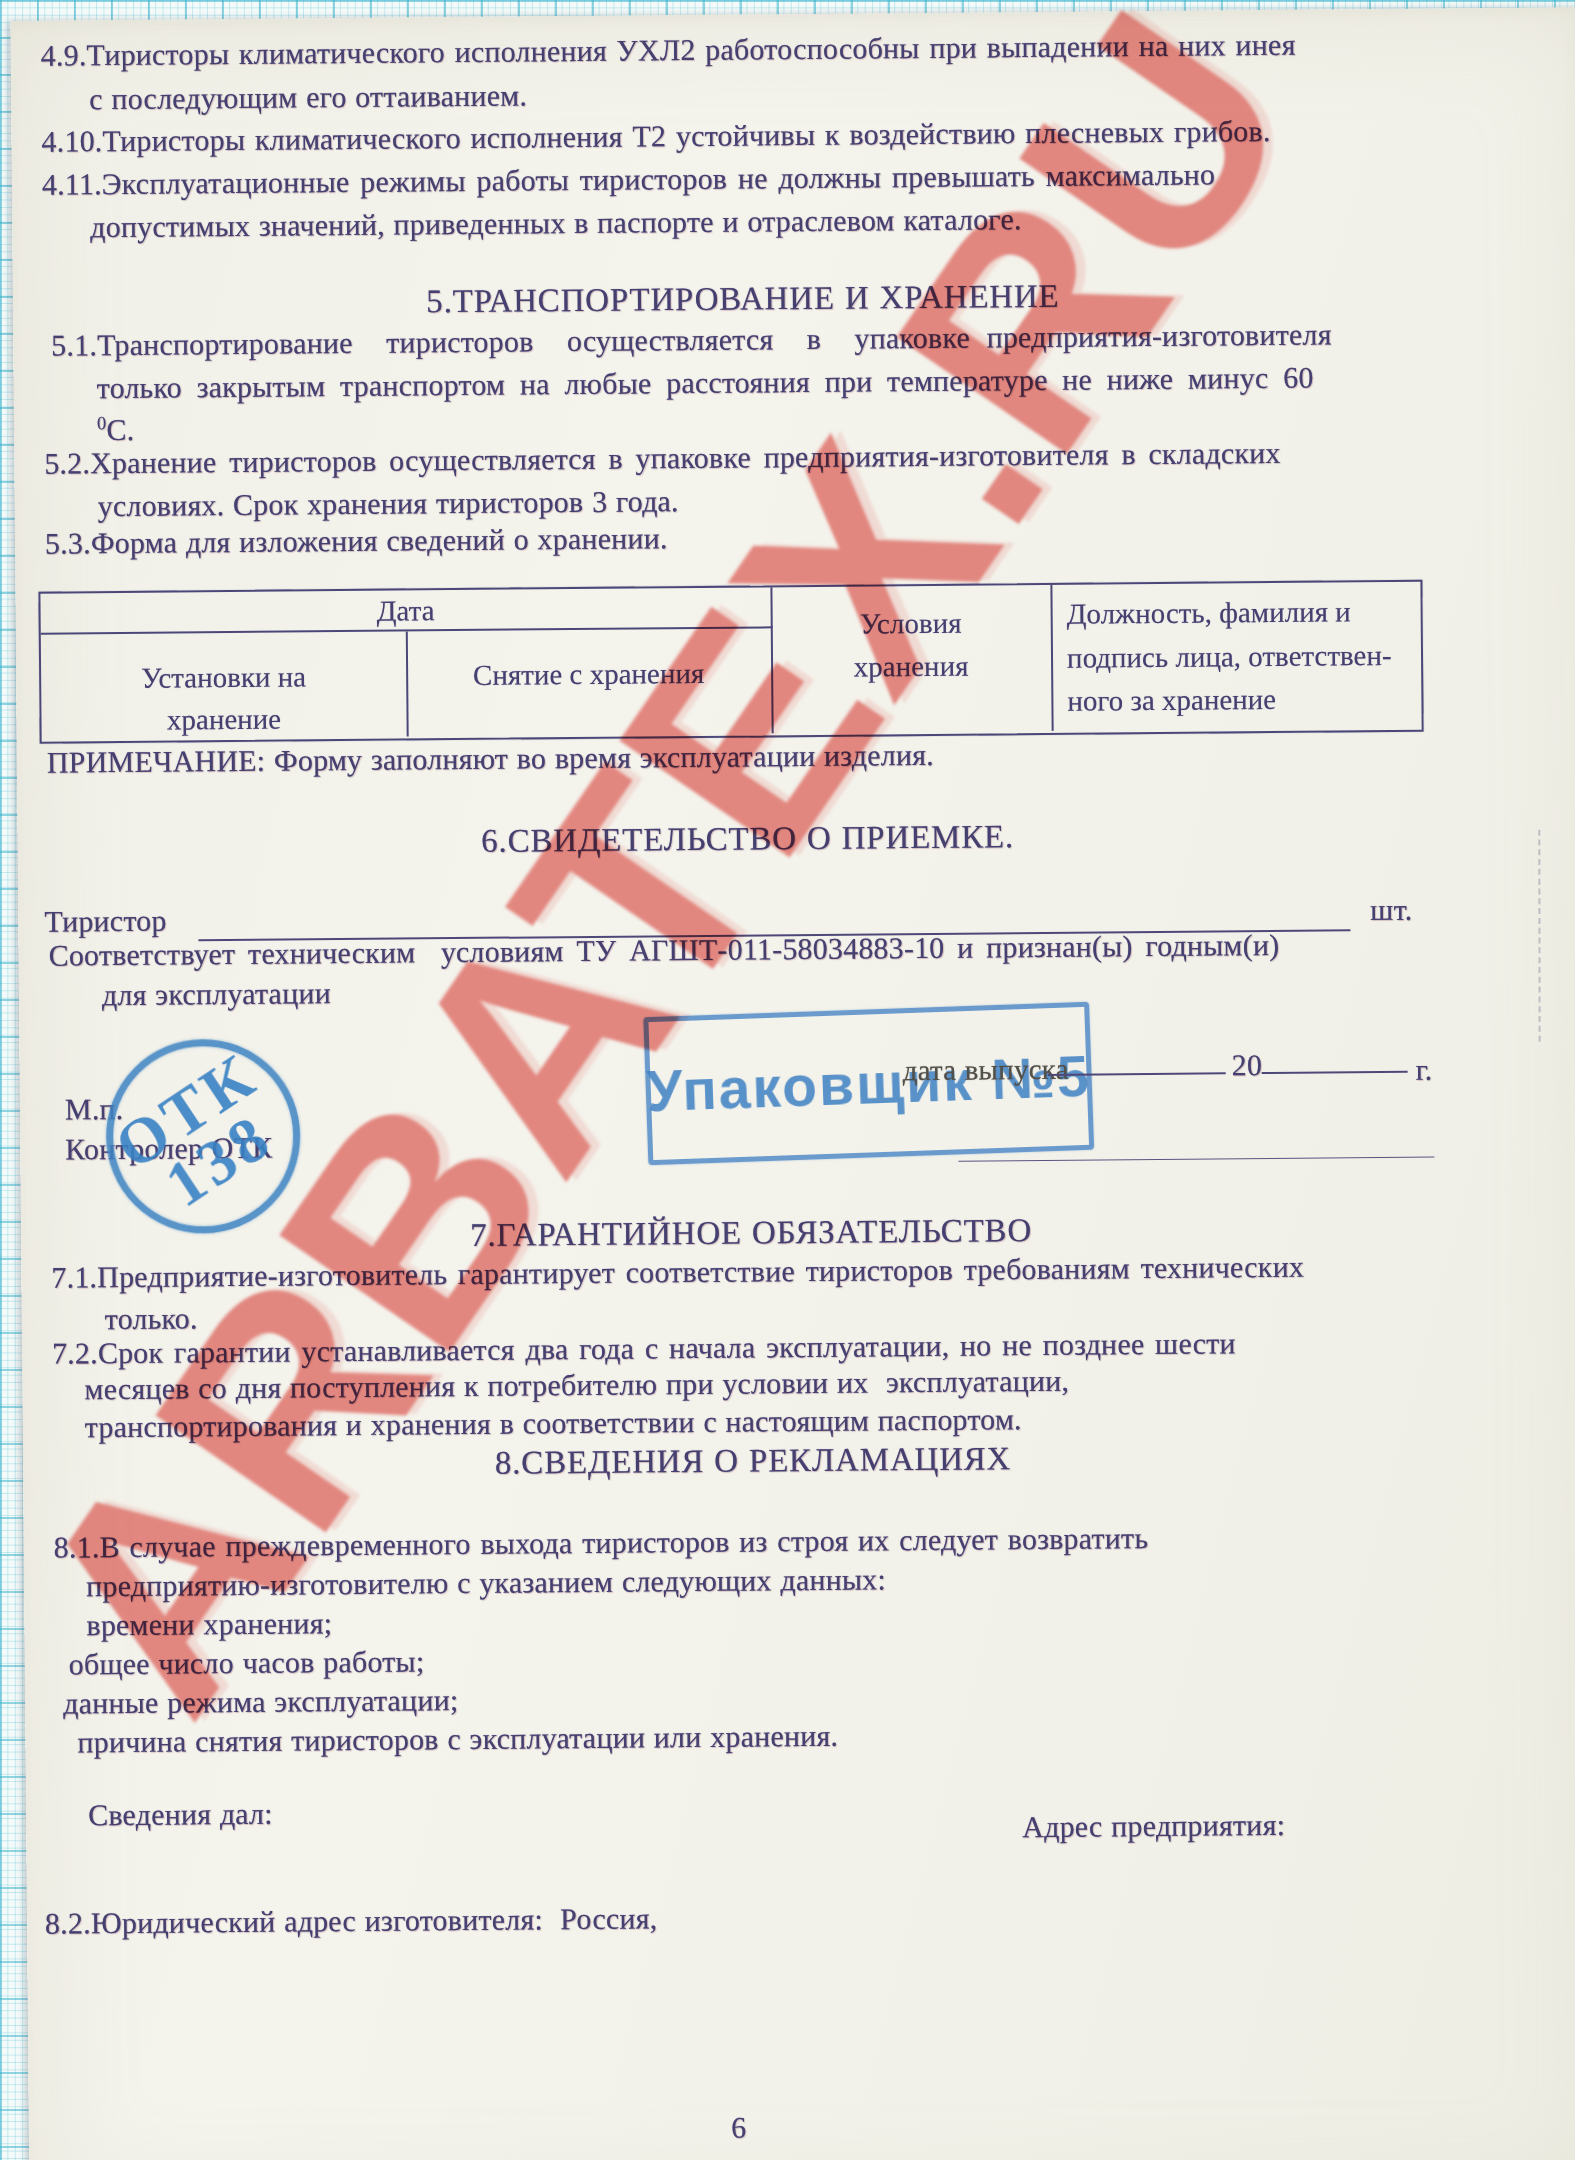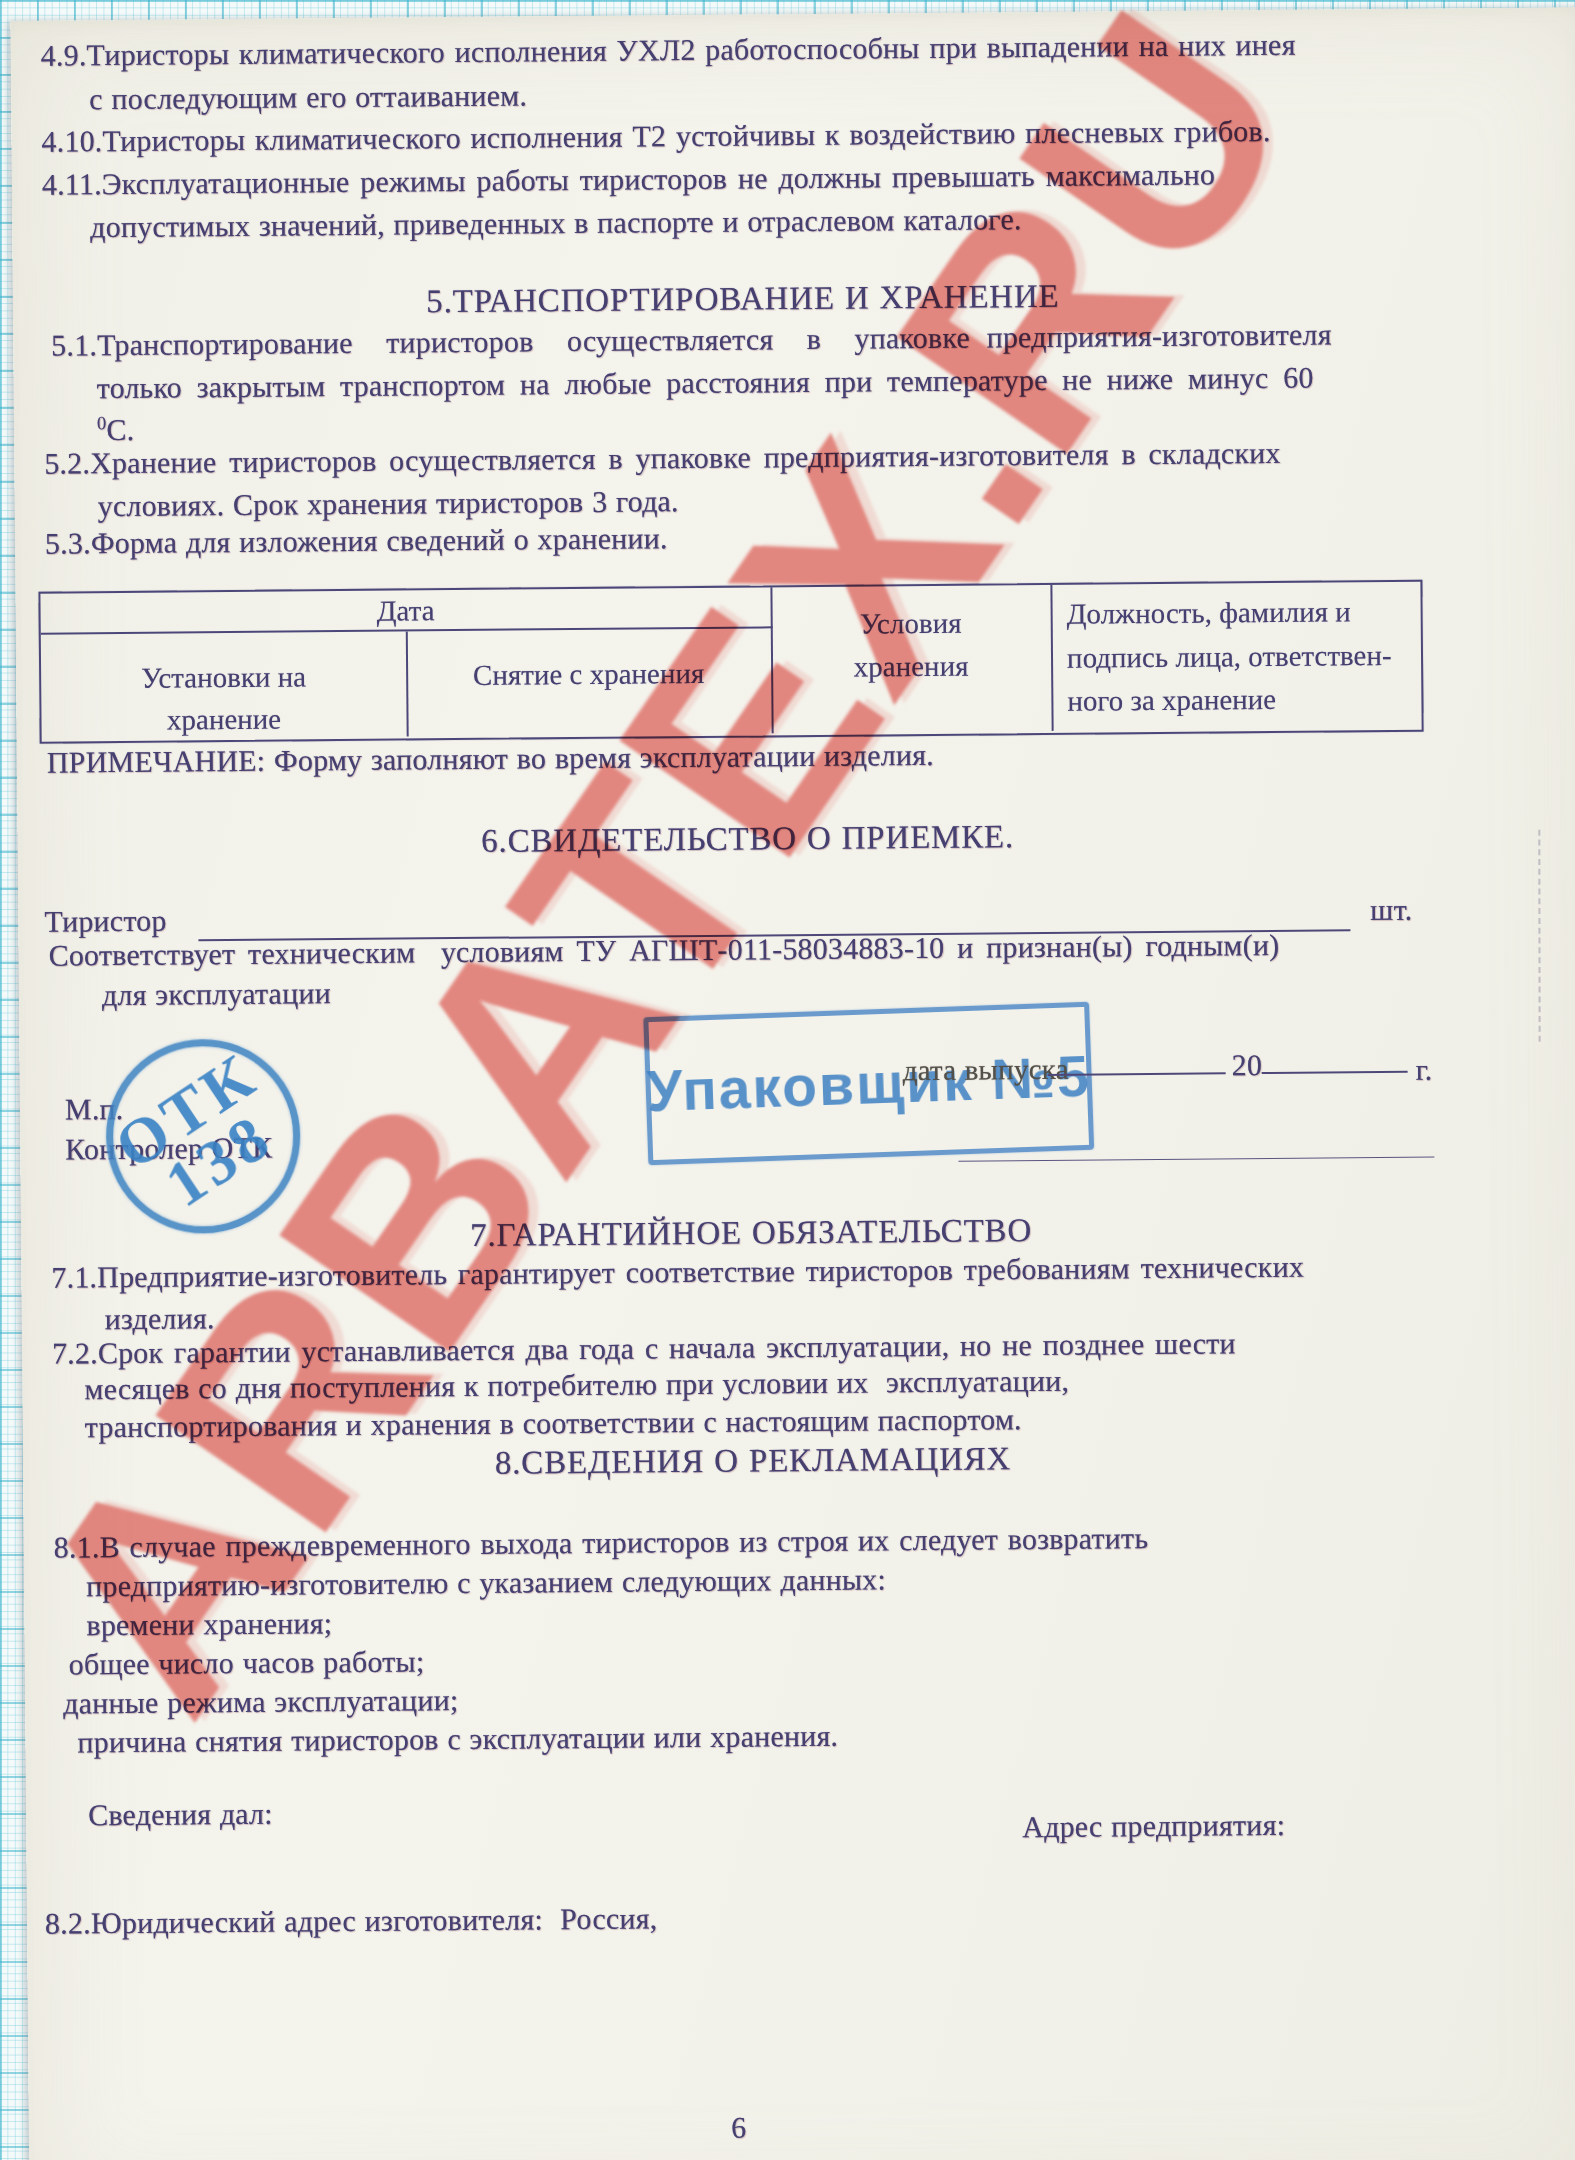--- a/index.html
+++ b/index.html
@@ -133,21 +133,21 @@
 
   <div class="ln gray" style="left:883px;top:1042px;font-size:29px;z-index:22;">дата выпуска</div>
   <div class="rule" style="left:1028px;top:1062px;width:178px;z-index:22;"></div>
   <div class="ln" style="left:1212px;top:1038px;">20</div>
   <div class="rule" style="left:1242px;top:1062px;width:146px;"></div>
   <div class="ln" style="left:1396px;top:1044px;">г.</div>
   <div class="rule thin" style="left:938px;top:1148px;width:476px;"></div>
 
   <div class="ln hd" style="top:1200px;">7.ГАРАНТИЙНОЕ ОБЯЗАТЕЛЬСТВО</div>
   <div class="ln ws3" style="left:30px;top:1240px;">7.1.Предприятие-изготовитель гарантирует соответствие тиристоров требованиям технических</div>
-  <div class="ln" style="left:83px;top:1282px;">изделия.</div>
+  <div class="ln" style="left:83px;top:1282px;">только.</div>
   <div class="ln ws3" style="left:30px;top:1316px;">7.2.Срок гарантии устанавливается два года с начала эксплуатации, но не позднее шести</div>
   <div class="ln" style="left:62px;top:1352px;">месяцев со дня поступления к потребителю при условии их  эксплуатации,</div>
   <div class="ln" style="left:62px;top:1390px;">транспортирования и хранения в соответствии с настоящим паспортом.</div>
 
   <div class="ln hd" style="top:1428px;">8.СВЕДЕНИЯ О РЕКЛАМАЦИЯХ</div>
   <div class="ln ws2" style="left:30px;top:1510px;">8.1.В случае преждевременного выхода тиристоров из строя их следует возвратить</div>
   <div class="ln" style="left:62px;top:1549px;">предприятию-изготовителю с указанием следующих данных:</div>
   <div class="ln" style="left:62px;top:1588px;">времени хранения;</div>
   <div class="ln" style="left:44px;top:1627px;">общее число часов работы;</div>
   <div class="ln" style="left:38px;top:1666px;">данные режима эксплуатации;</div>

